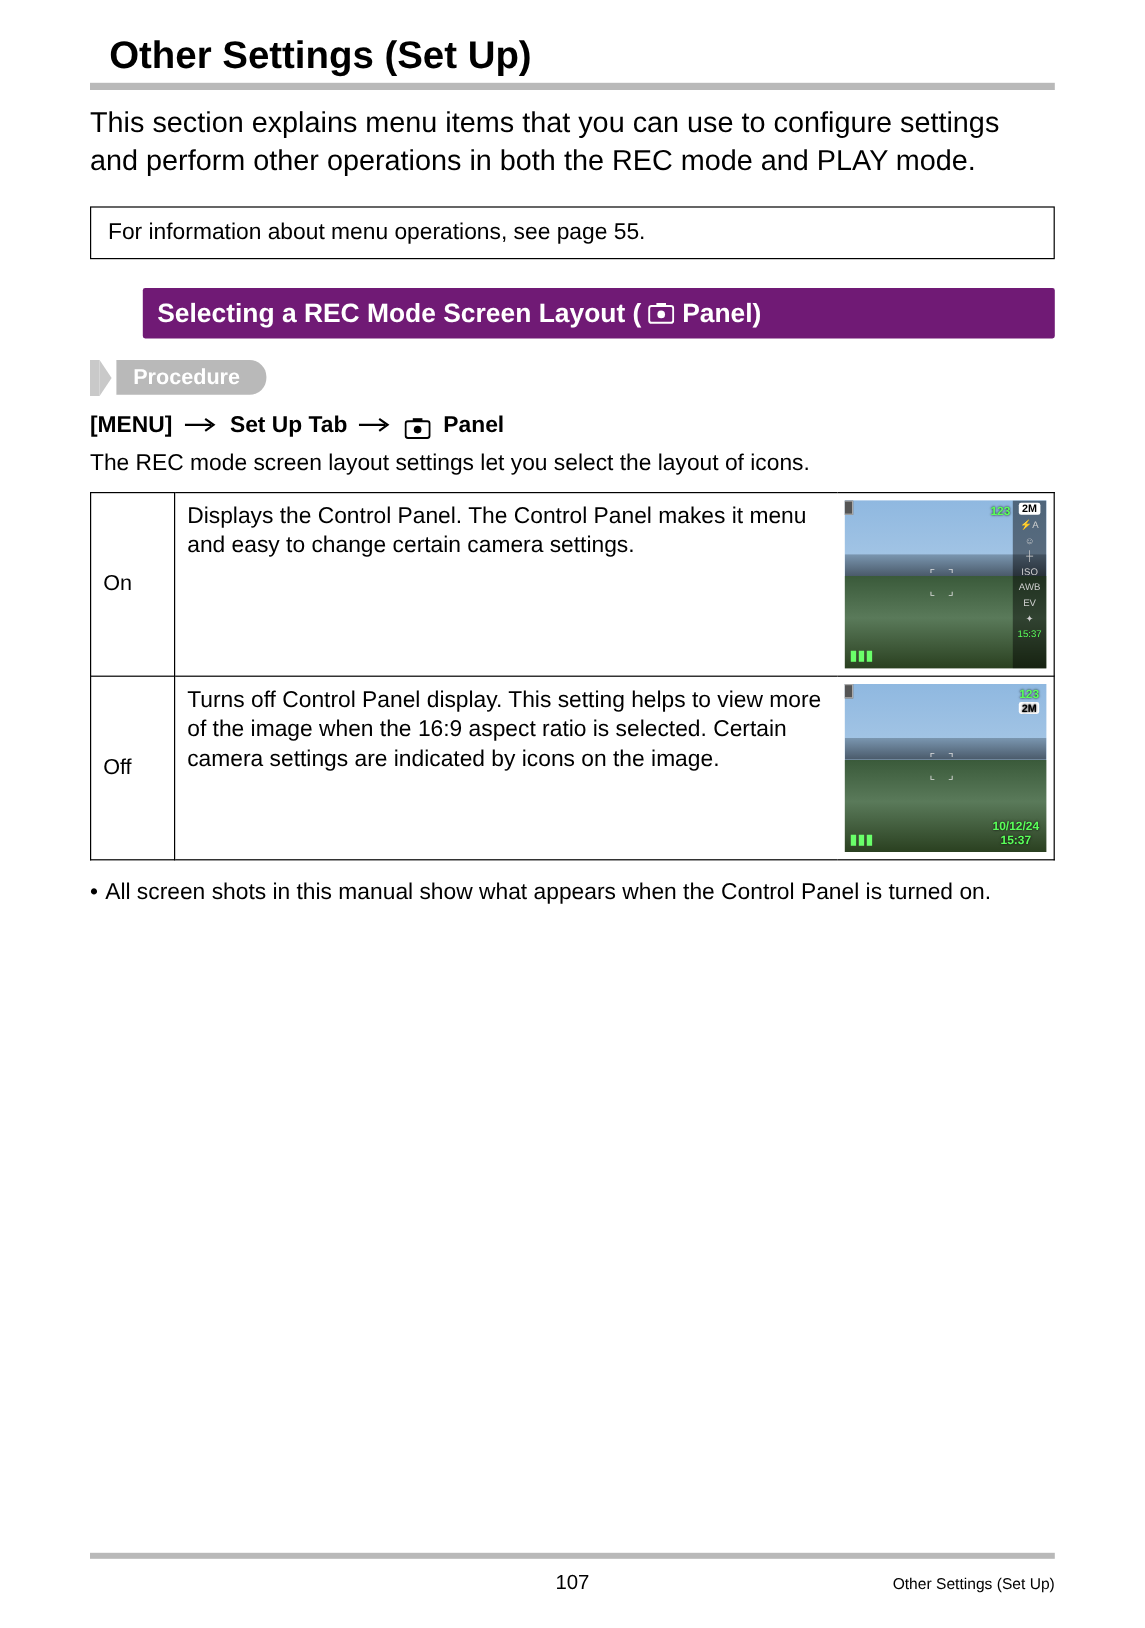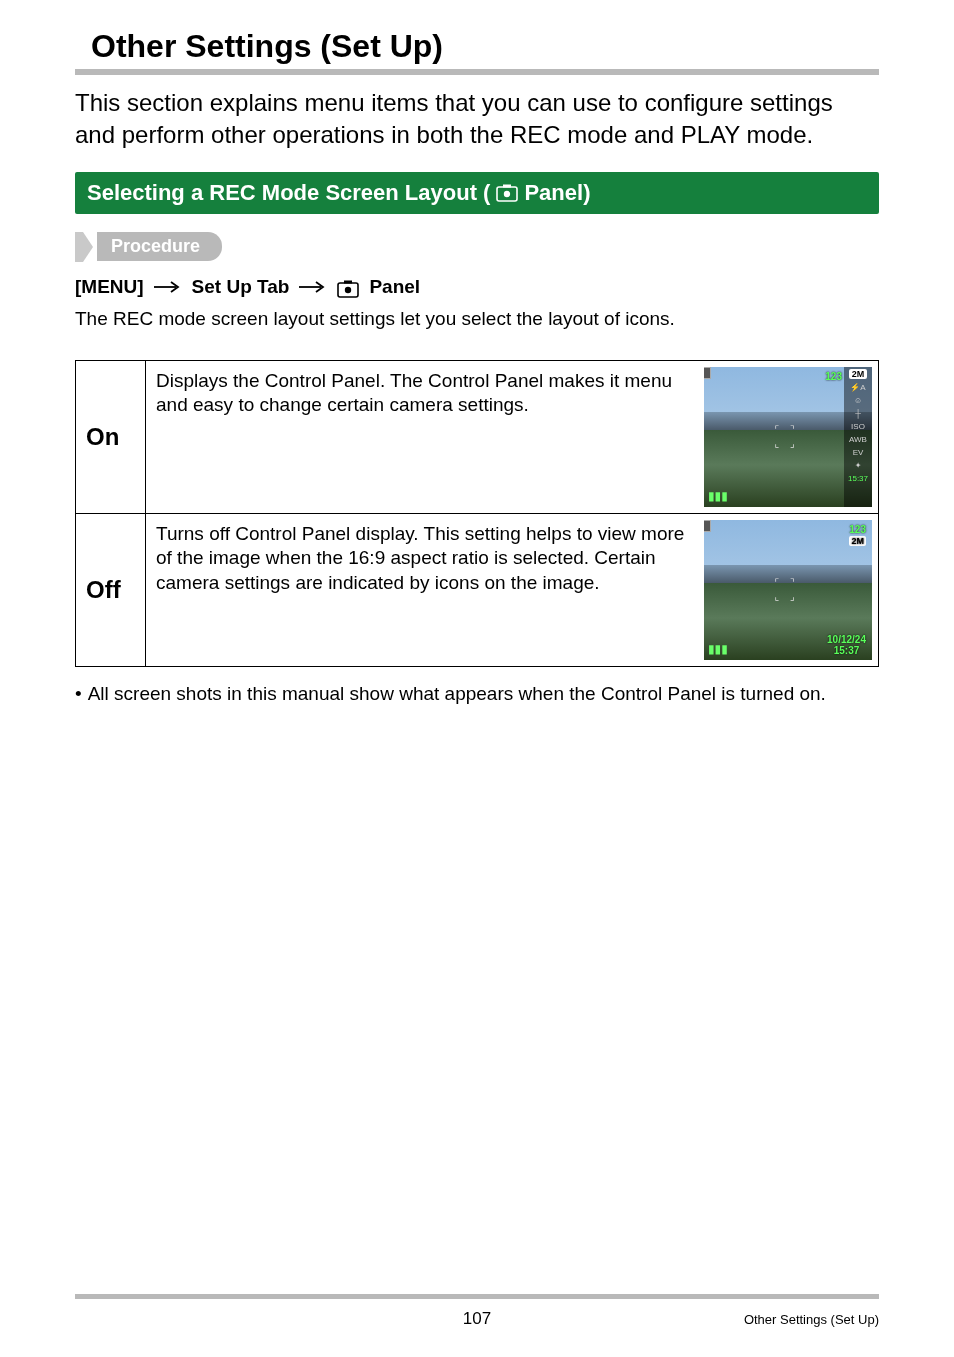--- a/index.html
+++ b/index.html
@@ -29,30 +29,31 @@
       line-height: 1.35;
       margin-bottom: 20px;
     }
     .info-box {
       border: 1px solid #000;
       padding: 10px 14px;
       font-size: 19px;
       margin-bottom: 24px;
     }
     .section-bar {
-      background: #15803d;
+      background: #701a75;
       color: #fff;
       font-size: 22px;
       font-weight: bold;
       padding: 8px 12px;
       border-radius: 2px;
       display: flex;
       align-items: center;
       gap: 6px;
       margin-bottom: 18px;
+      margin-left: 44px;
     }
     .camera-icon {
       display: inline-flex;
       align-items: center;
       justify-content: center;
     }
     .camera-icon svg { display: block; }
     .procedure-row {
       display: flex;
       align-items: center;
@@ -85,37 +86,37 @@
       font-weight: bold;
       display: flex;
       align-items: flex-end;
       gap: 10px;
       margin-bottom: 10px;
       flex-wrap: wrap;
     }
     .arrow { font-weight: normal; }
     .desc-line {
       font-size: 19px;
-      margin-bottom: 30px;
+      margin-bottom: 12px;
     }
     table.options {
       border-collapse: collapse;
       width: 100%;
       margin-bottom: 14px;
     }
     table.options td {
       border: 1px solid #000;
       vertical-align: top;
       padding: 8px 10px;
     }
     table.options td.label-cell {
       width: 70px;
       vertical-align: middle;
-      font-weight: bold;
-      font-size: 24px;
+      font-weight: normal;
+      font-size: 18px;
     }
     table.options td.text-cell {
       font-size: 19px;
       line-height: 1.3;
     }
     table.options td.img-cell {
       width: 180px;
       padding: 6px;
       border-left: none;
     }
@@ -183,20 +184,21 @@
   </style>
 </head>
 <body>
 
 <div class="page">
   <h1 class="title">Other Settings (Set Up)</h1>
   <div class="title-underline"></div>
 
   <p class="intro">This section explains menu items that you can use to configure settings and perform other operations in both the REC mode and PLAY mode.</p>
 
+  <div class="info-box">For information about menu operations, see page 55.</div>
 
   <div class="section-bar">
     <span>Selecting a REC Mode Screen Layout (</span>
     <span class="camera-icon">
       <svg width="22" height="18" viewBox="0 0 22 18">
           <rect x="1" y="3" width="20" height="14" rx="2" fill="none" stroke="#fff" stroke-width="1.6"></rect>
           <rect x="7" y="0.5" width="8" height="3" fill="#fff"></rect>
           <circle cx="11" cy="10" r="3.2" fill="#fff"></circle>
         </svg>
     </span>

